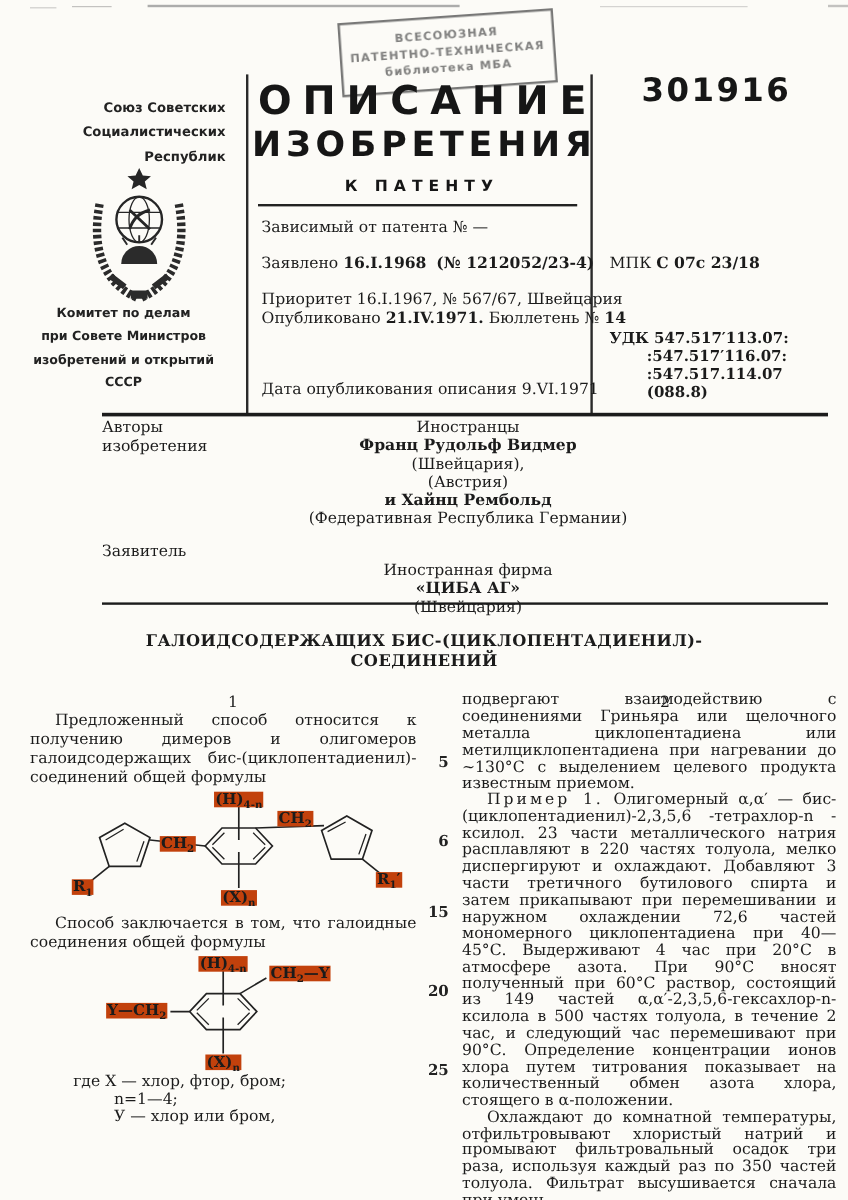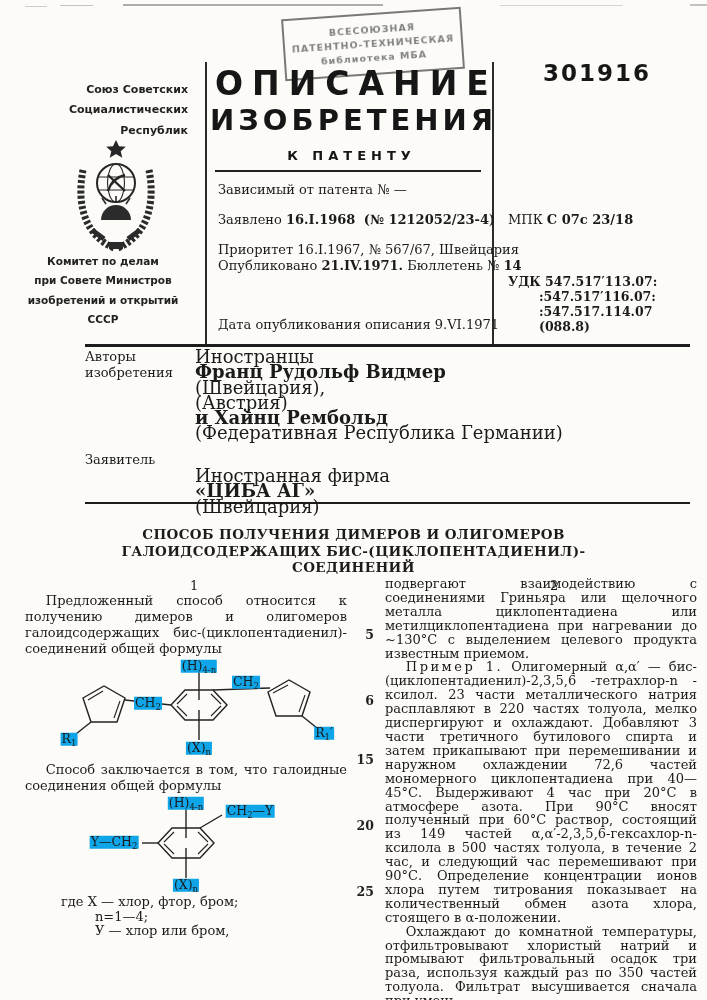--- a/index.html
+++ b/index.html
@@ -29,32 +29,32 @@
             font-size:33px;letter-spacing:9px;text-indent:9px;color:#161616;}
   .docword2{left:206px;top:103px;width:286px;text-align:center;
             font-family:"DejaVu Sans","Liberation Sans",sans-serif;font-weight:bold;
             font-size:29px;letter-spacing:4px;text-indent:4px;color:#161616;}
   .docword3{left:206px;top:148px;width:286px;text-align:center;
             font-family:"DejaVu Sans","Liberation Sans",sans-serif;font-weight:bold;
             font-size:13px;letter-spacing:5px;text-indent:5px;color:#161616;}
   .title-rule{left:215px;top:170px;width:266px;height:2px;background:#222;}
   .patnum{left:497px;top:60px;width:200px;text-align:center;
           font-family:"DejaVu Sans","Liberation Sans",sans-serif;font-weight:bold;
-          font-size:23px;letter-spacing:2px;color:#161616;}
+          font-size:27px;letter-spacing:2px;color:#161616;}
   
   .brow{position:absolute;left:218px;font-size:13px;white-space:nowrap;}
   .b{font-weight:bold;}
   .mpk{left:508px;top:212px;font-size:13px;white-space:nowrap;}
   .udk{left:508px;top:274px;font-size:12.5px;line-height:15px;white-space:nowrap;}
   .udk .ind{padding-left:31px;}
   .hrule{position:absolute;background:#1c1c1c;}
   
   .authors-label{left:85px;top:349px;font-size:13px;line-height:16px;}
-  .center-block{position:absolute;left:195px;width:390px;
-                font-size:18px;line-height:15.3px;}
+  .center-block{position:absolute;left:195px;width:390px;text-align:center;
+                font-size:13px;line-height:15.3px;}
   .applicant-label{left:85px;top:452px;font-size:13px;}
   
   .inv-title{left:80px;top:526px;width:547px;text-align:center;font-weight:bold;
              font-size:13.5px;line-height:16.5px;letter-spacing:.4px;}
   .colmark{position:absolute;font-size:13px;}
   
   .leftcol{left:25px;top:593px;width:322px;}
   .rightcol{left:385px;top:577px;width:312px;}
   .bodycol p{margin:0;font-size:13px;text-align:justify;}
   .leftcol p{line-height:16px;text-indent:1.6em;}
@@ -64,22 +64,22 @@
   .where{margin:3px 0 5px 36px;font-size:13px;line-height:14.5px;}
   .where div{padding-left:34px;}
   .where div:first-child{padding-left:0;}
   .gutter-num{position:absolute;left:350px;width:24px;text-align:right;
               font-size:12.5px;font-weight:bold;color:#222;}
   
   .formula{position:relative;margin:3px auto 4px;}
   .f1{width:300px;height:98px;}
   .f2{width:240px;height:94px;}
   .formula svg{position:absolute;left:0;top:0;}
-  .flabel{position:absolute;transform:translate(-50%,-50%);font-size:12.5px;font-weight:400;
-          white-space:nowrap;background:#0ea5e9;padding:0 1px;line-height:1;}
+  .flabel{position:absolute;transform:translate(-50%,-50%);font-size:12.5px;font-weight:700;
+          white-space:nowrap;background:#c2410c;padding:0 1px;line-height:1;}
   .flabel sub{font-size:8.5px;}
   sub{line-height:0;}
 </style>
 </head>
 <body>
 
 <div class="page">
 
   <div class="artifact" style="left:25px;top:6px;width:22px;height:1px;opacity:.4"></div>
   <div class="artifact" style="left:60px;top:5px;width:33px;height:1px;opacity:.5"></div>
@@ -173,21 +173,20 @@
     <div>(Федеративная Республика Германии)</div>
   </div>
   <div class="abs applicant-label">Заявитель</div>
   <div class="center-block" style="top:468px;">
     <div>Иностранная фирма</div>
     <div class="b">«ЦИБА АГ»</div>
     <div>(Швейцария)</div>
   </div>
 
   <div class="abs inv-title">
-    <div>СПОСОБ ПОЛУЧЕНИЯ ДИМЕРОВ И ОЛИГОМЕРОВ</div>
     <div>ГАЛОИДСОДЕРЖАЩИХ БИС-(ЦИКЛОПЕНТАДИЕНИЛ)-</div>
     <div>СОЕДИНЕНИЙ</div>
   </div>
   <div class="colmark" style="left:190px;top:578px;">1</div>
   <div class="colmark" style="left:550px;top:578px;">2</div>
 
   <div class="abs leftcol bodycol">
     <p>Предложенный способ относится к получению димеров и олигомеров галоидсодержащих бис-(циклопентадиенил)-соединений общей формулы</p>
 
     <div class="formula f1">

